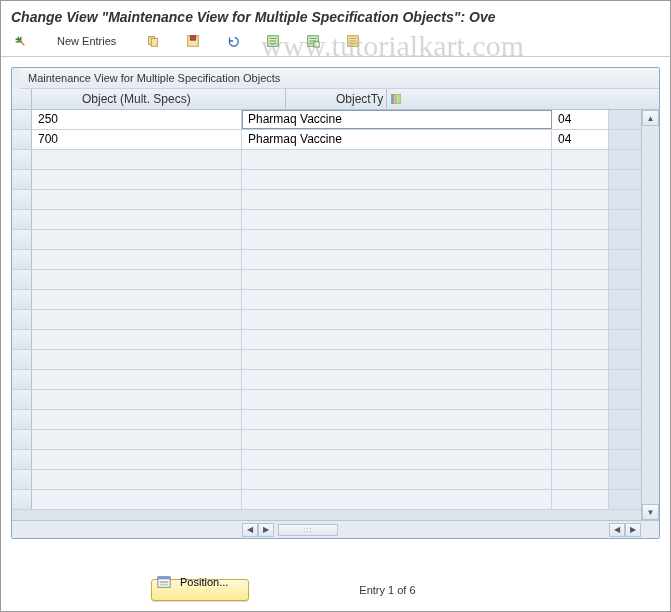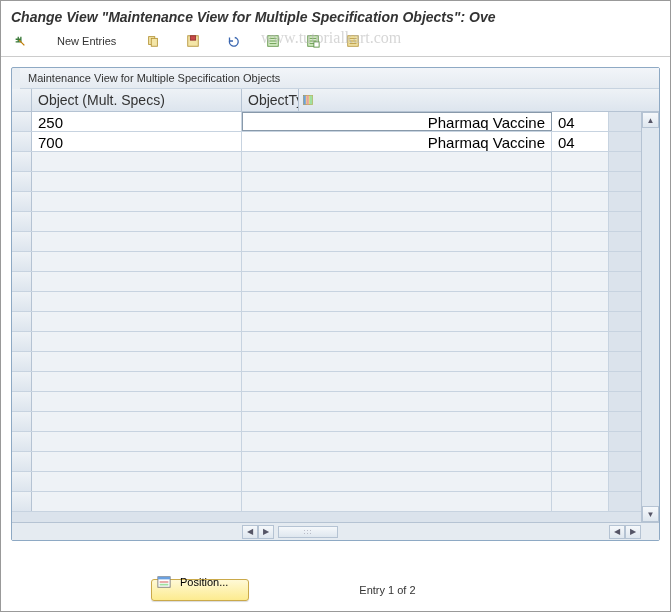--- a/index.html
+++ b/index.html
@@ -40,21 +40,21 @@
   .tb-icon svg { width: 14px; height: 14px; }
   .new-entries {
     font-size: 11px;
     color: #333;
     padding: 2px 6px;
     cursor: pointer;
   }
   .watermark {
     position: absolute;
     top: 28px; left: 260px;
-    font-size: 16px;
+    font-size: 30px;
     color: rgba(180,180,180,0.55);
     font-family: Georgia, serif;
     pointer-events: none;
   }
   .panel {
     margin: 10px;
     border: 1px solid #8ea9c4;
     background: #e9eef3;
     border-radius: 2px;
     position: relative;
@@ -76,24 +76,25 @@
     background: linear-gradient(#eef2f6,#dde5ee);
     border-bottom: 1px solid #b5c3d3;
   }
   .gh-sel {
     width: 20px;
     border-right: 1px solid #b5c3d3;
   }
   .gh-cell {
     padding: 3px 6px;
     border-right: 1px solid #b5c3d3;
-    font-size: 14px;
+    font-size: 12px;
     color: #333;
     overflow: hidden;
     white-space: nowrap;
+    margin-left: 44px;
   }
   .gh-obj { width: 210px; }
   .gh-desc { width: 310px; }
   .gh-type { width: 57px; }
   .gh-cfg {
     width: 18px;
     display: flex;
     align-items: center;
     justify-content: center;
     cursor: pointer;
@@ -113,27 +114,27 @@
   }
   .gsel {
     width: 20px;
     background: linear-gradient(#eef2f6,#dde5ee);
     border-right: 1px solid #b5c3d3;
     cursor: pointer;
   }
   .gcell {
     border-right: 1px solid #c7d3e0;
     padding: 2px 6px;
-    font-size: 15px;
+    font-size: 12px;
     background: #eef2f6;
     overflow: hidden;
     white-space: nowrap;
   }
   .gc-obj { width: 210px; }
-  .gc-desc { width: 310px; text-align: right; }
+  .gc-desc { width: 310px; }
   .gc-type { width: 57px; }
   .data-row .gcell { background: #fff; }
   .data-row .gc-desc.selected {
     background: #fff;
     outline: 1px solid #89a;
     outline-offset: -1px;
   }
   .vscroll {
     width: 18px;
     background: #e5ebf1;
@@ -432,14 +433,14 @@
     <span class="picon">
       <svg width="14" height="14" viewBox="0 0 16 16">
           <rect x="1" y="2" width="14" height="12" fill="#fff" stroke="#777"></rect>
           <rect x="1" y="2" width="14" height="3" fill="#6aa0e0"></rect>
           <rect x="3" y="7" width="10" height="2" fill="#e7a0a0"></rect>
           <rect x="3" y="10" width="10" height="2" fill="#a0e0a0"></rect>
         </svg>
     </span>
     <span>Position...</span>
   </div>
-  <span class="entry-text">Entry 1 of 2</span>
+  <span class="entry-text">Entry 1 of 6</span>
 </div>
 
 </body></html>

